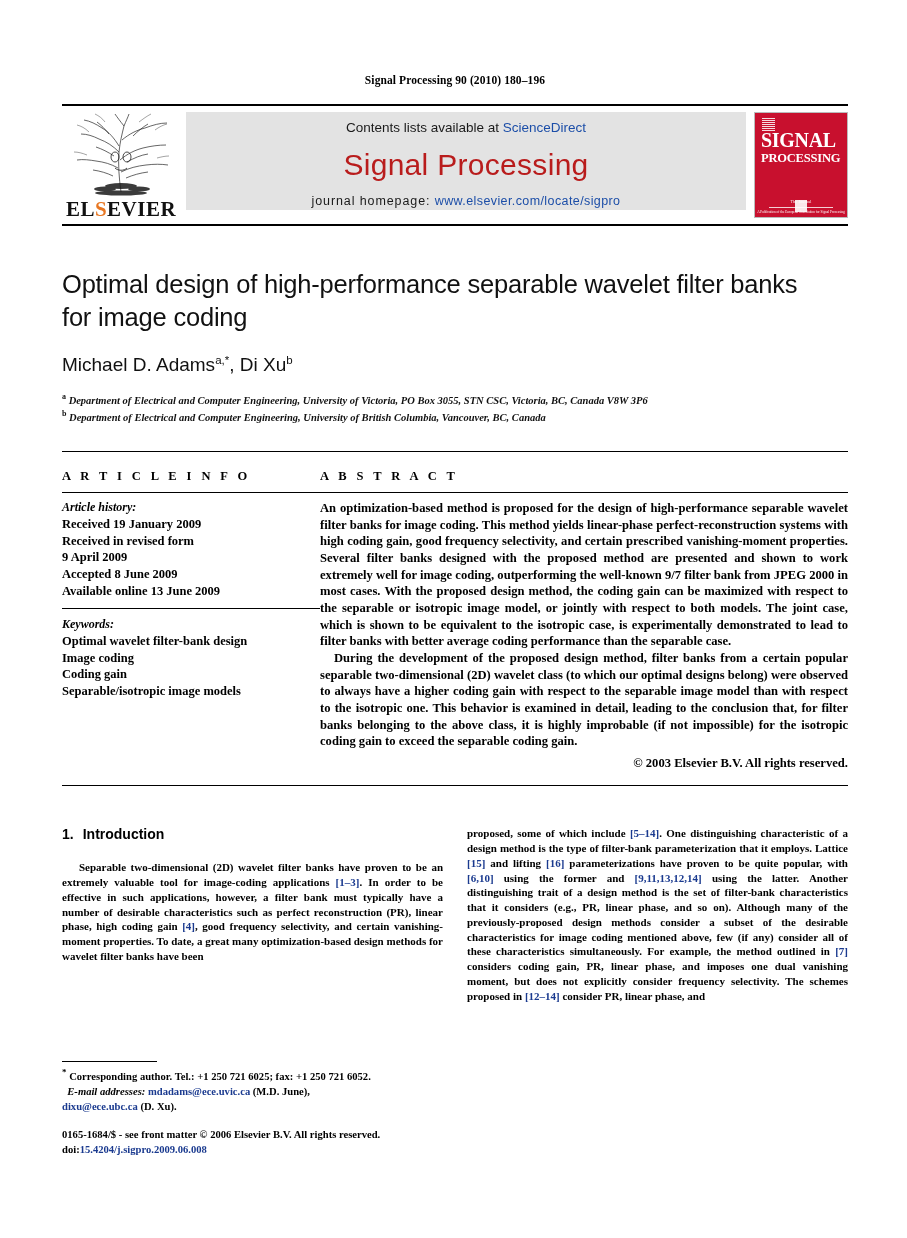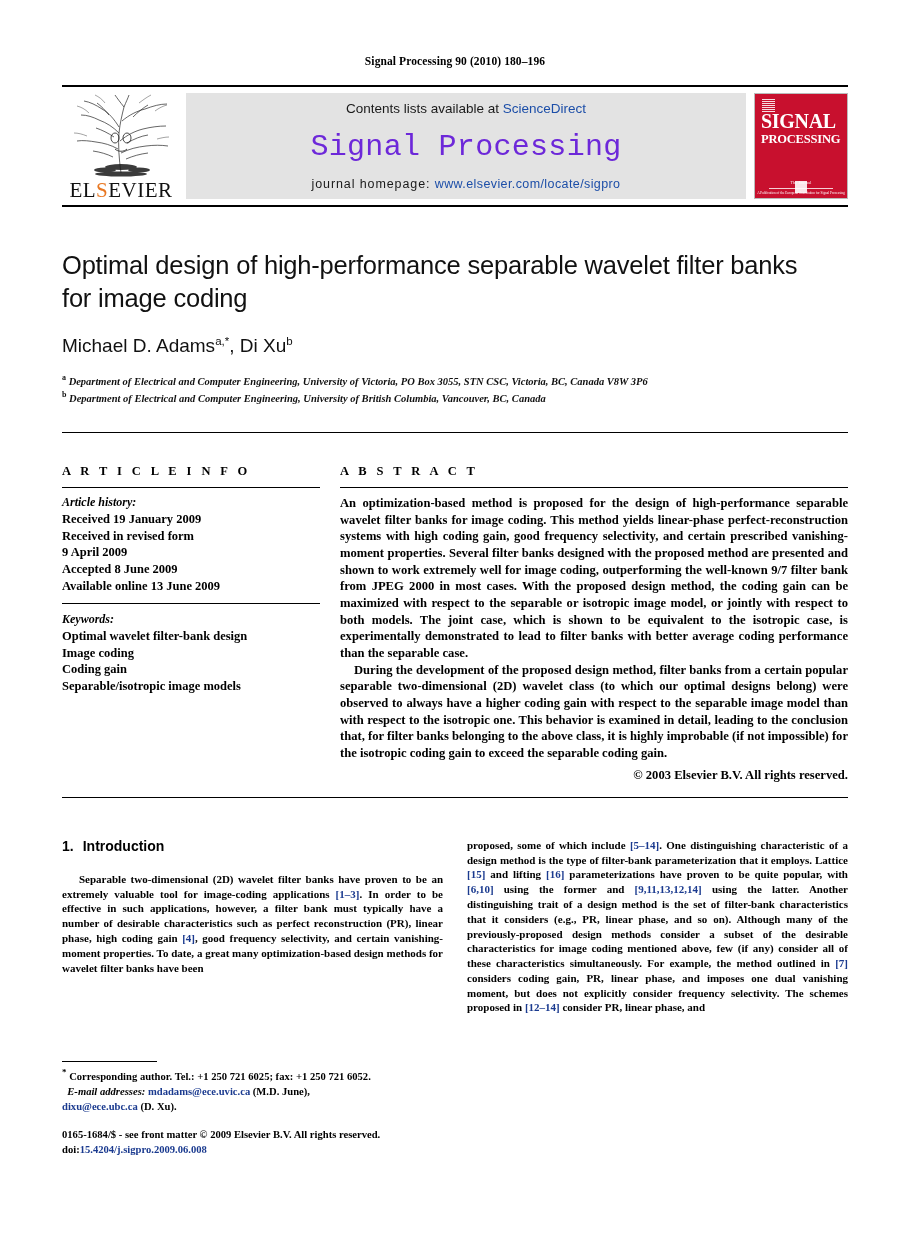--- a/index.html
+++ b/index.html
@@ -28,20 +28,21 @@
     width: 786px;
   }
 
   
   .runhead {
     text-align: center;
     font-size: 11.5px;
     font-weight: bold;
     letter-spacing: 0.1px;
     padding-top: 55px;
+    margin-top: 19px;
   }
 
   
   .masthead {
     margin-top: 18px;
     border-top: 2.4px solid #000;
     padding-top: 0;
     display: flex;
     align-items: stretch;
     height: 118px;
@@ -56,47 +57,47 @@
     justify-content: flex-start;
   }
   .tree-box { width: 104px; height: 86px; }
   .elsevier-word {
     font-family: "Liberation Serif", serif;
     font-size: 21px;
     letter-spacing: 0.5px;
     color: #111;
     line-height: 1;
     margin-top: 1px;
-    font-weight: 400;
+    font-weight: 700;
   }
   .elsevier-word .orange { color: #E87722; }
 
   .mast-center {
     flex: 1 1 auto;
     background: #e3e3e3;
-    margin: 6px 4px 6px 6px;
+    margin: 6px 4px 14px 6px;
     display: flex;
     flex-direction: column;
     align-items: center;
     justify-content: space-between;
-    padding: 8px 0 8px 0;
+    padding: 8px 0 2px 0;
     position: relative;
   }
   .contents-line {
     font-family: "Liberation Sans", sans-serif;
     font-size: 13.5px;
     color: #1a1a1a;
   }
   .contents-line .sd {
     color: #1c4ea8;
   }
   .journal-title {
-    font-family: Liberation Mono, monospace;
+    font-family: Liberation Sans, sans-serif;
     font-size: 30px;
-    color: #6d28d9;
+    color: #b91c1c;
     letter-spacing: 0.3px;
   }
   .homepage-line {
     font-family: "Liberation Sans", sans-serif;
     font-size: 12.5px;
     color: #1a1a1a;
     letter-spacing: 0.9px;
   }
   .homepage-line .url {
     color: #1c4ea8;
@@ -201,23 +202,22 @@
   .affiliations sup {
     font-style: normal;
     font-size: 8px;
     vertical-align: super;
   }
 
   
   .info-abstract {
     margin-top: 26px;
     border-top: 1.2px solid #000;
-    padding-top: 31px;
+    padding-top: 17px;
     display: flex;
-    gap: 20px;
   }
   .col-info { width: 258px; flex: 0 0 258px; }
   .col-abstract { flex: 1 1 auto; }
 
   .sec-label {
     font-family: "Liberation Serif", serif;
     font-size: 12.5px;
     font-weight: bold;
     letter-spacing: 3.4px;
   }
@@ -464,16 +464,16 @@
       <span class="link">mdadams@ece.uvic.ca</span>
       <span>(M.D. June),</span>
     </div>
     <div class="fn-line">
       <span class="link">dixu@ece.ubc.ca</span>
       <span>(D. Xu).</span>
     </div>
   </div>
 
   <div class="imprint">
-    <div>0165-1684/$ - see front matter © 2009 Elsevier B.V. All rights reserved.</div>
+    <div>0165-1684/$ - see front matter © 2006 Elsevier B.V. All rights reserved.</div>
     <div><span>doi:</span><span class="link">15.4204/j.sigpro.2009.06.008</span></div>
   </div>
 </div>
 
 </body></html>

